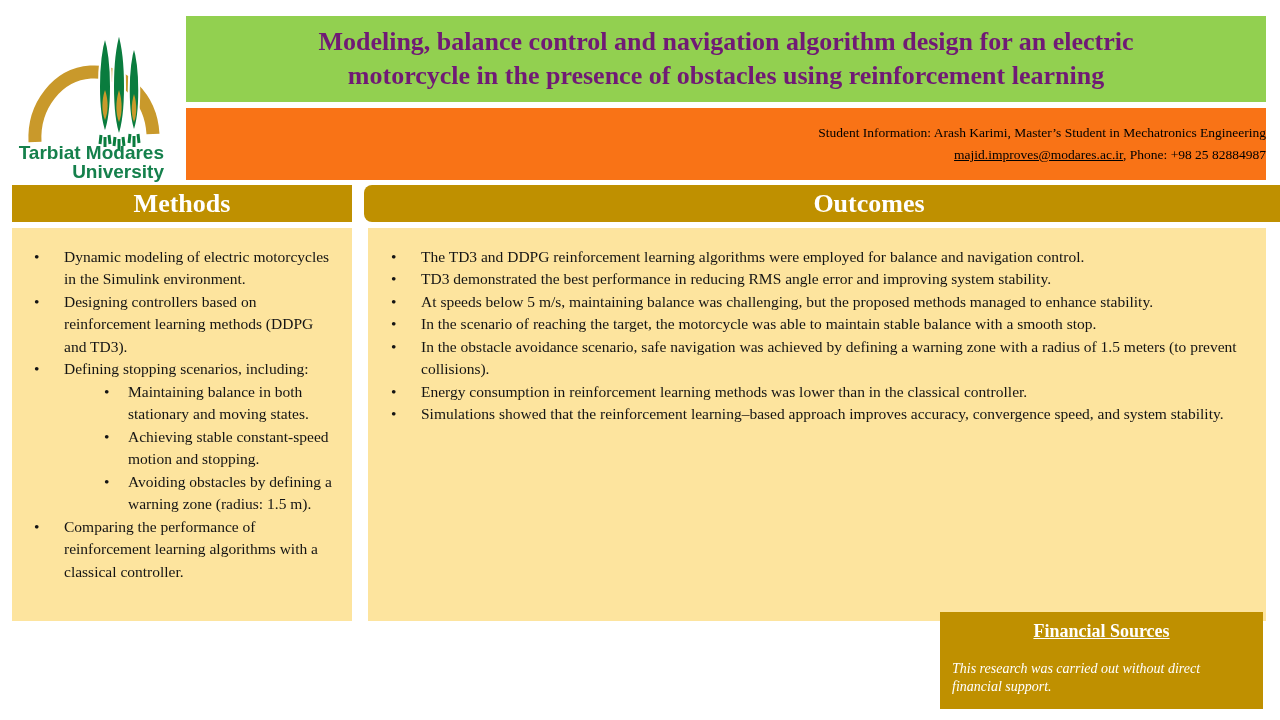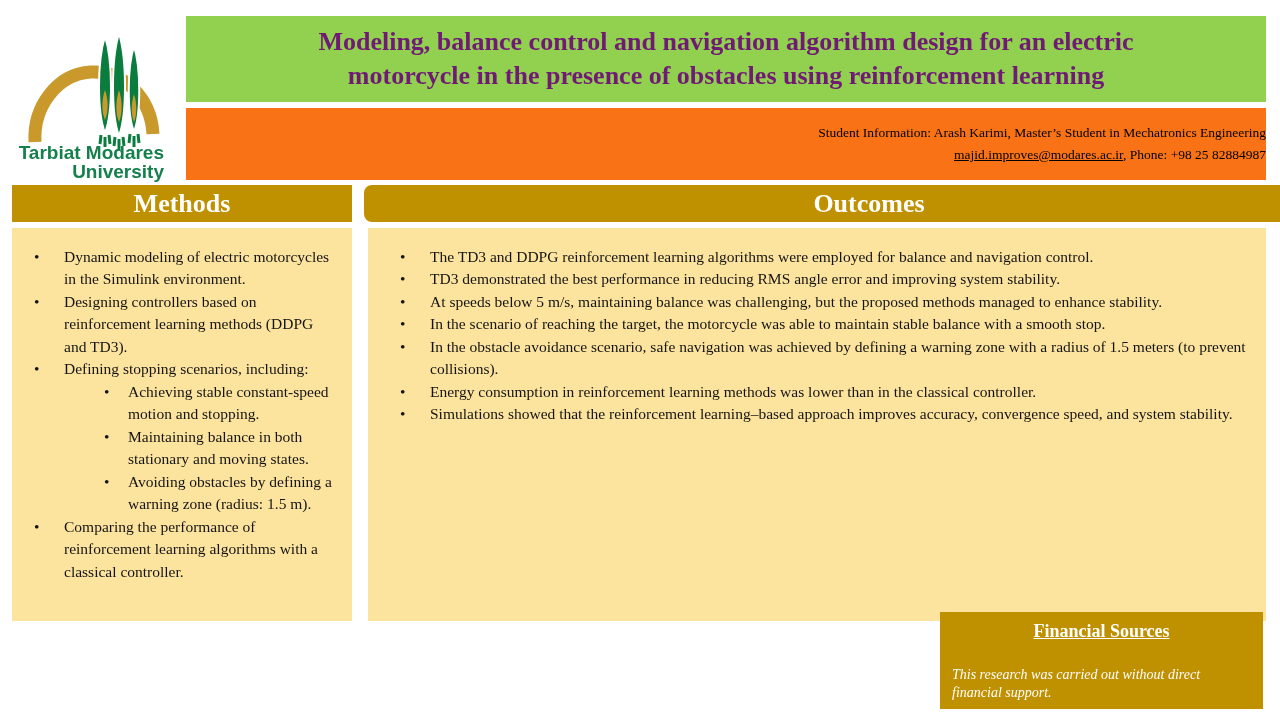--- a/index.html
+++ b/index.html
@@ -43,21 +43,21 @@
 
   
   .panel {
     top:228px; height:393px;
     background:#FDE49E;
     color:#141414;
     font-size:15.5px; line-height:1.45;
     box-sizing:border-box;
   }
   #methods-panel  { left:12px;  width:340px; padding:18px 20px 0 0; }
-  #outcomes-panel { left:368px; width:898px; padding:18px 18px 0 12px; }
+  #outcomes-panel { left:368px; width:898px; padding:18px 18px 0 3px; }
 
   ul.bullets { list-style:none; margin:0; padding:0; }
   ul.bullets li { position:relative; }
   ul.bullets li::before { content:"\2022"; position:absolute; top:0; }
 
   #methods-panel > ul.bullets > li { padding-left:52px; }
   #methods-panel > ul.bullets > li::before { left:22px; }
   #methods-panel ul.sub > li { padding-left:64px; }
   #methods-panel ul.sub > li::before { left:40px; }
 
@@ -65,21 +65,21 @@
   #outcomes-panel > ul.bullets > li::before { left:20px; }
 
   
   #financial-box {
     left:940px; top:612px; width:323px; height:97px;
     background:#BF9000; color:#FFFFFF;
     box-sizing:border-box; padding:7px 12px 0 12px;
   }
   #financial-title {
     text-align:center; font-weight:bold; font-size:18px;
-    text-decoration:underline; margin:2px 0 24px 0;
+    text-decoration:underline; margin:2px 0 18px 0;
   }
   #financial-body { font-size:14px; line-height:1.32;font-style:italic; }
 
   
   #logo { left:12px; top:20px; width:162px; height:168px; }
 </style>
 </head>
 <body>
 
 <div class="abs" id="logo">
@@ -122,22 +122,22 @@
 
 <div class="abs col-header" id="methods-header">
   <span>Methods</span>
 </div>
 
 <div class="abs panel" id="methods-panel">
   <ul class="bullets">
       <li><span>Dynamic modeling of electric motorcycles in the Simulink environment.</span></li>
       <li><span>Designing controllers based on reinforcement learning methods (DDPG and TD3).</span></li>
       <li><span>Defining stopping scenarios, including:</span><ul class="bullets sub">
+          <li><span>Maintaining balance in both stationary and moving states.</span></li>
           <li><span>Achieving stable constant-speed motion and stopping.</span></li>
-          <li><span>Maintaining balance in both stationary and moving states.</span></li>
           <li><span>Avoiding obstacles by defining a warning zone (radius: 1.5 m).</span></li>
         </ul></li>
       <li><span>Comparing the performance of reinforcement learning algorithms with a classical controller.</span></li>
     </ul>
 </div>
 
 <div class="abs col-header" id="outcomes-header">
   <span>Outcomes</span>
 </div>
 

